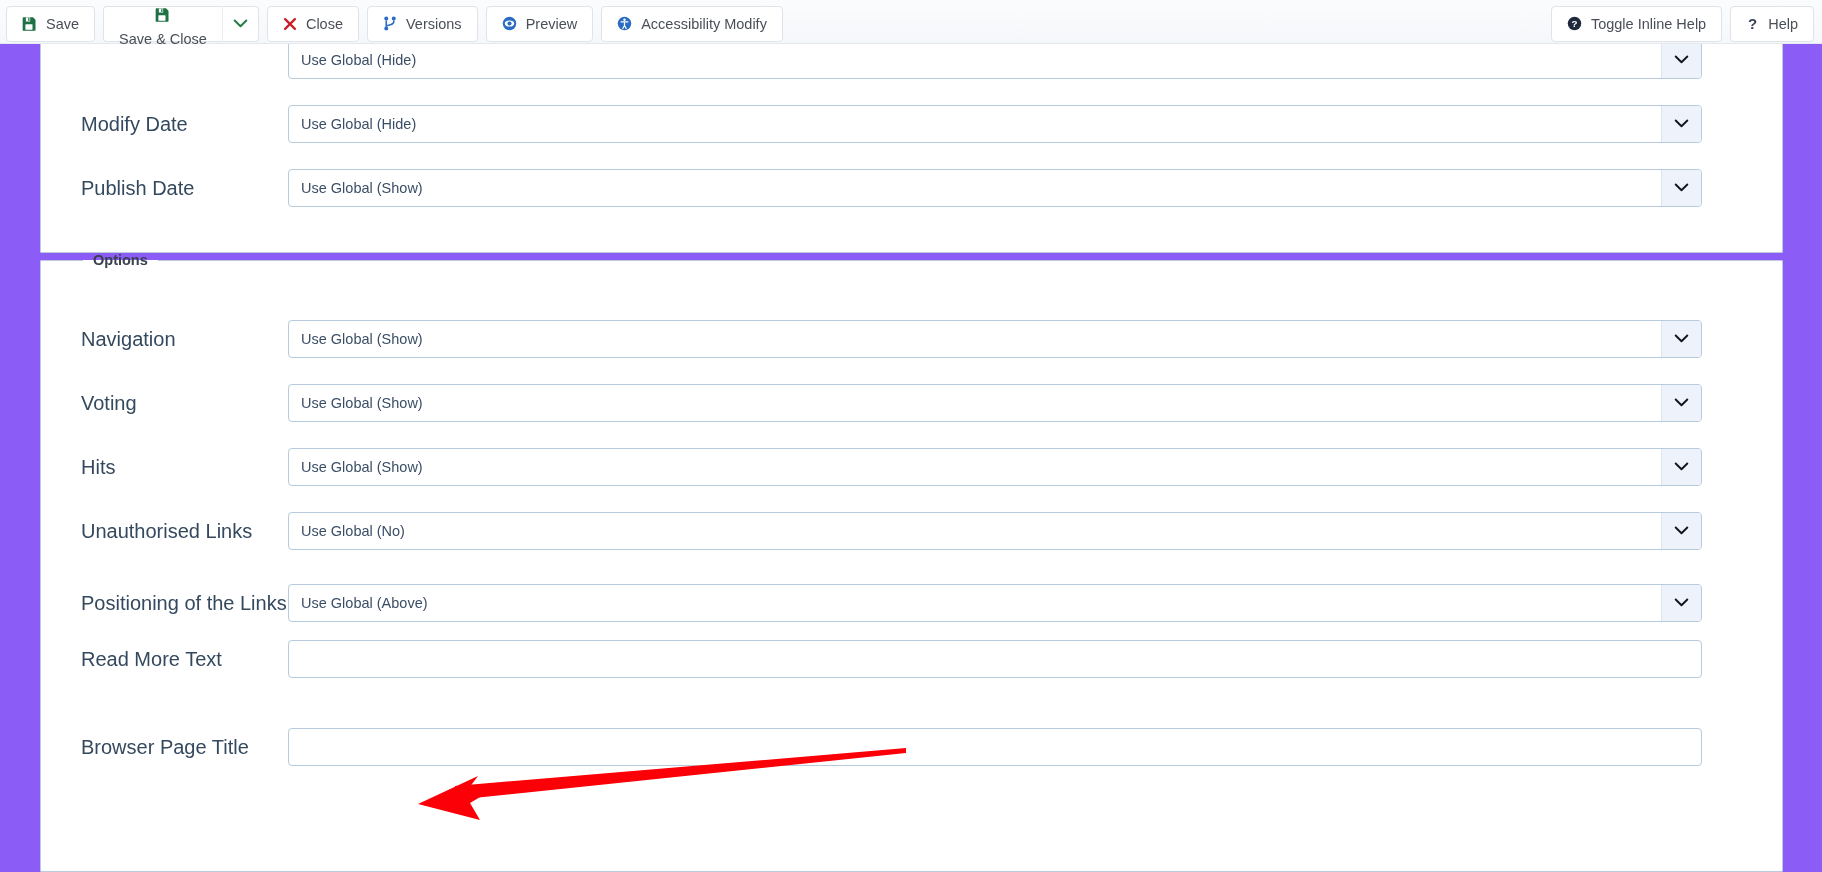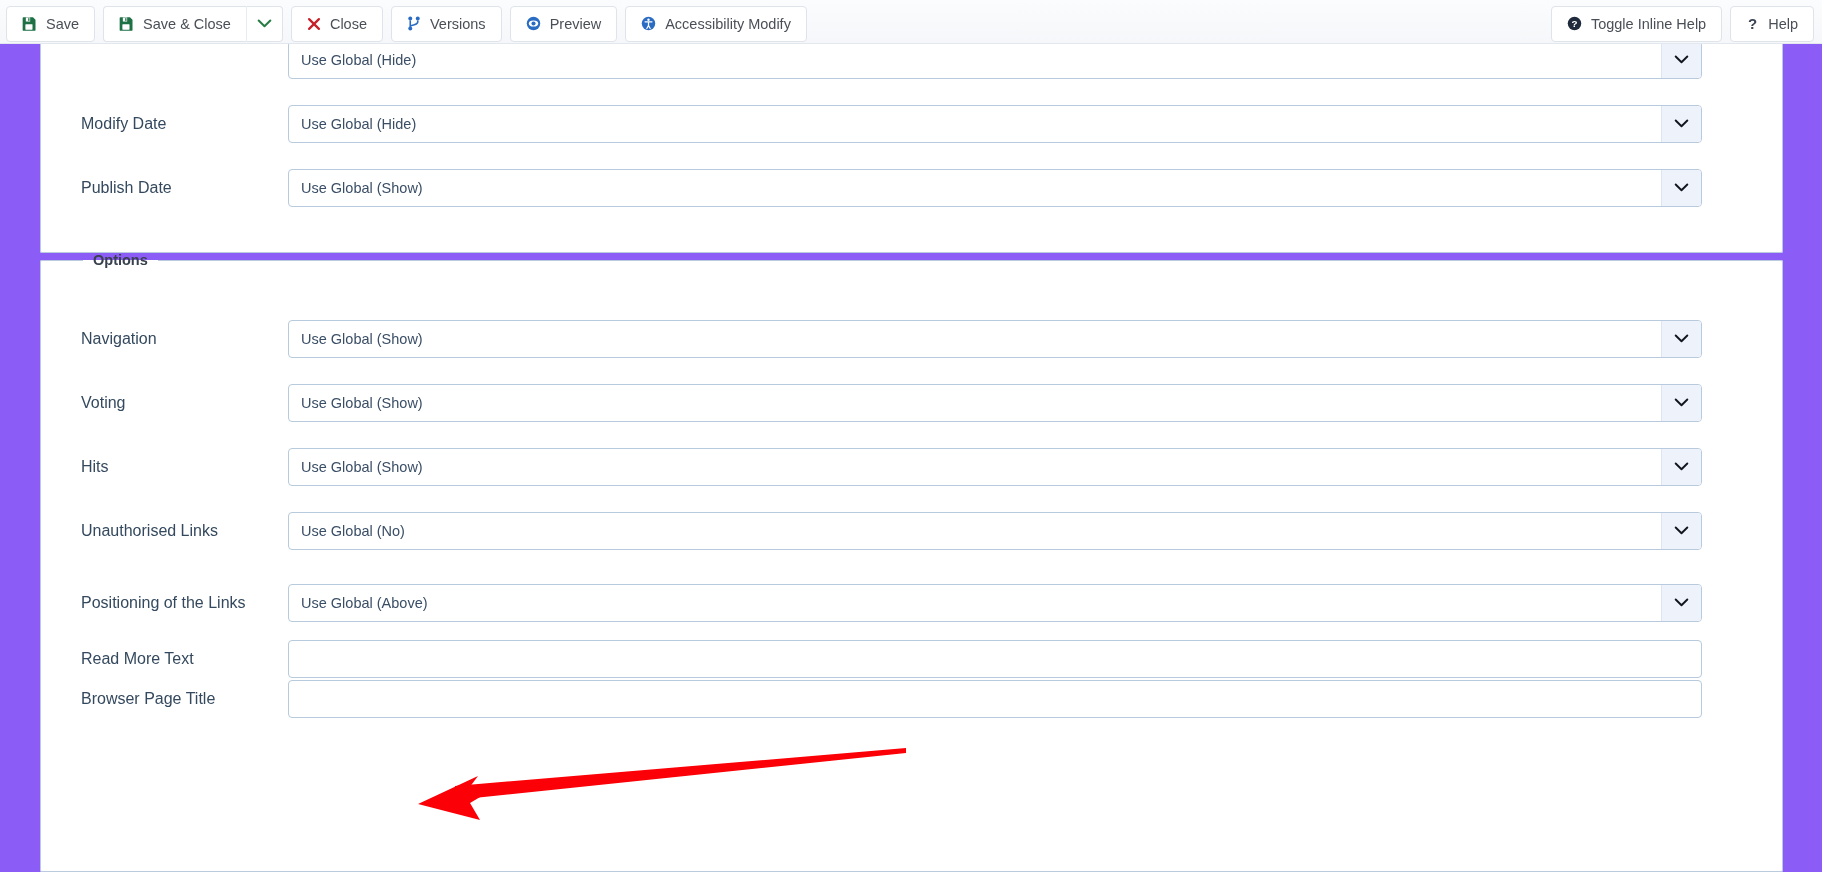--- a/index.html
+++ b/index.html
@@ -32,21 +32,21 @@
     display: inline-flex;
     align-items: center;
     gap: 9px;
     padding: 0 15px;
     margin-right: 8px;
     font-size: 14.5px;
     color: #4a4f57;
     white-space: nowrap;
     cursor: pointer;
   }
-  .tb-btn.split-main { margin-right: 0; border-radius: 4px 0 0 4px; border-right: 1px solid #e9ecf1; }
+  .tb-btn.split-main { margin-right: 0; border-radius: 4px 0 0 4px; border-right: 1px solid #e9ecf1; flex-direction: column; }
   .tb-caret-btn {
     height: 36px;
     width: 36px;
     background: #ffffff;
     border: 1px solid #dfe3ea;
     border-left: none;
     border-radius: 0 4px 4px 0;
     margin-right: 8px;
     display: inline-flex; align-items: center; justify-content: center;
     cursor: pointer;
@@ -93,21 +93,21 @@
     position: absolute;
     left: 0;
     width: 100%;
     height: 38px;
     display: flex;
     align-items: center;
   }
   .row-label {
     position: absolute;
     left: 40px;
-    font-size: 16px;
+    font-size: 20px;
     color: #34495e;
     white-space: nowrap;
     line-height: 38px;
     text-align: right;
   }
   .ctrl {
     position: absolute;
     left: 247px;
     width: 1414px;
     height: 38px;
@@ -359,21 +359,21 @@
         </div>
       </div>
 
       <div class="row" style="top:372px;">
         <div class="row-label">Read More Text</div>
         <div class="ctrl textfield">
           <span class="val"></span>
         </div>
       </div>
 
-      <div class="row" style="top:412px;">
+      <div class="row" style="top:460px;">
         <div class="row-label">Browser Page Title</div>
         <div class="ctrl textfield">
           <span class="val"></span>
         </div>
       </div>
     </fieldset>
 
   </div>
 </div>
 

